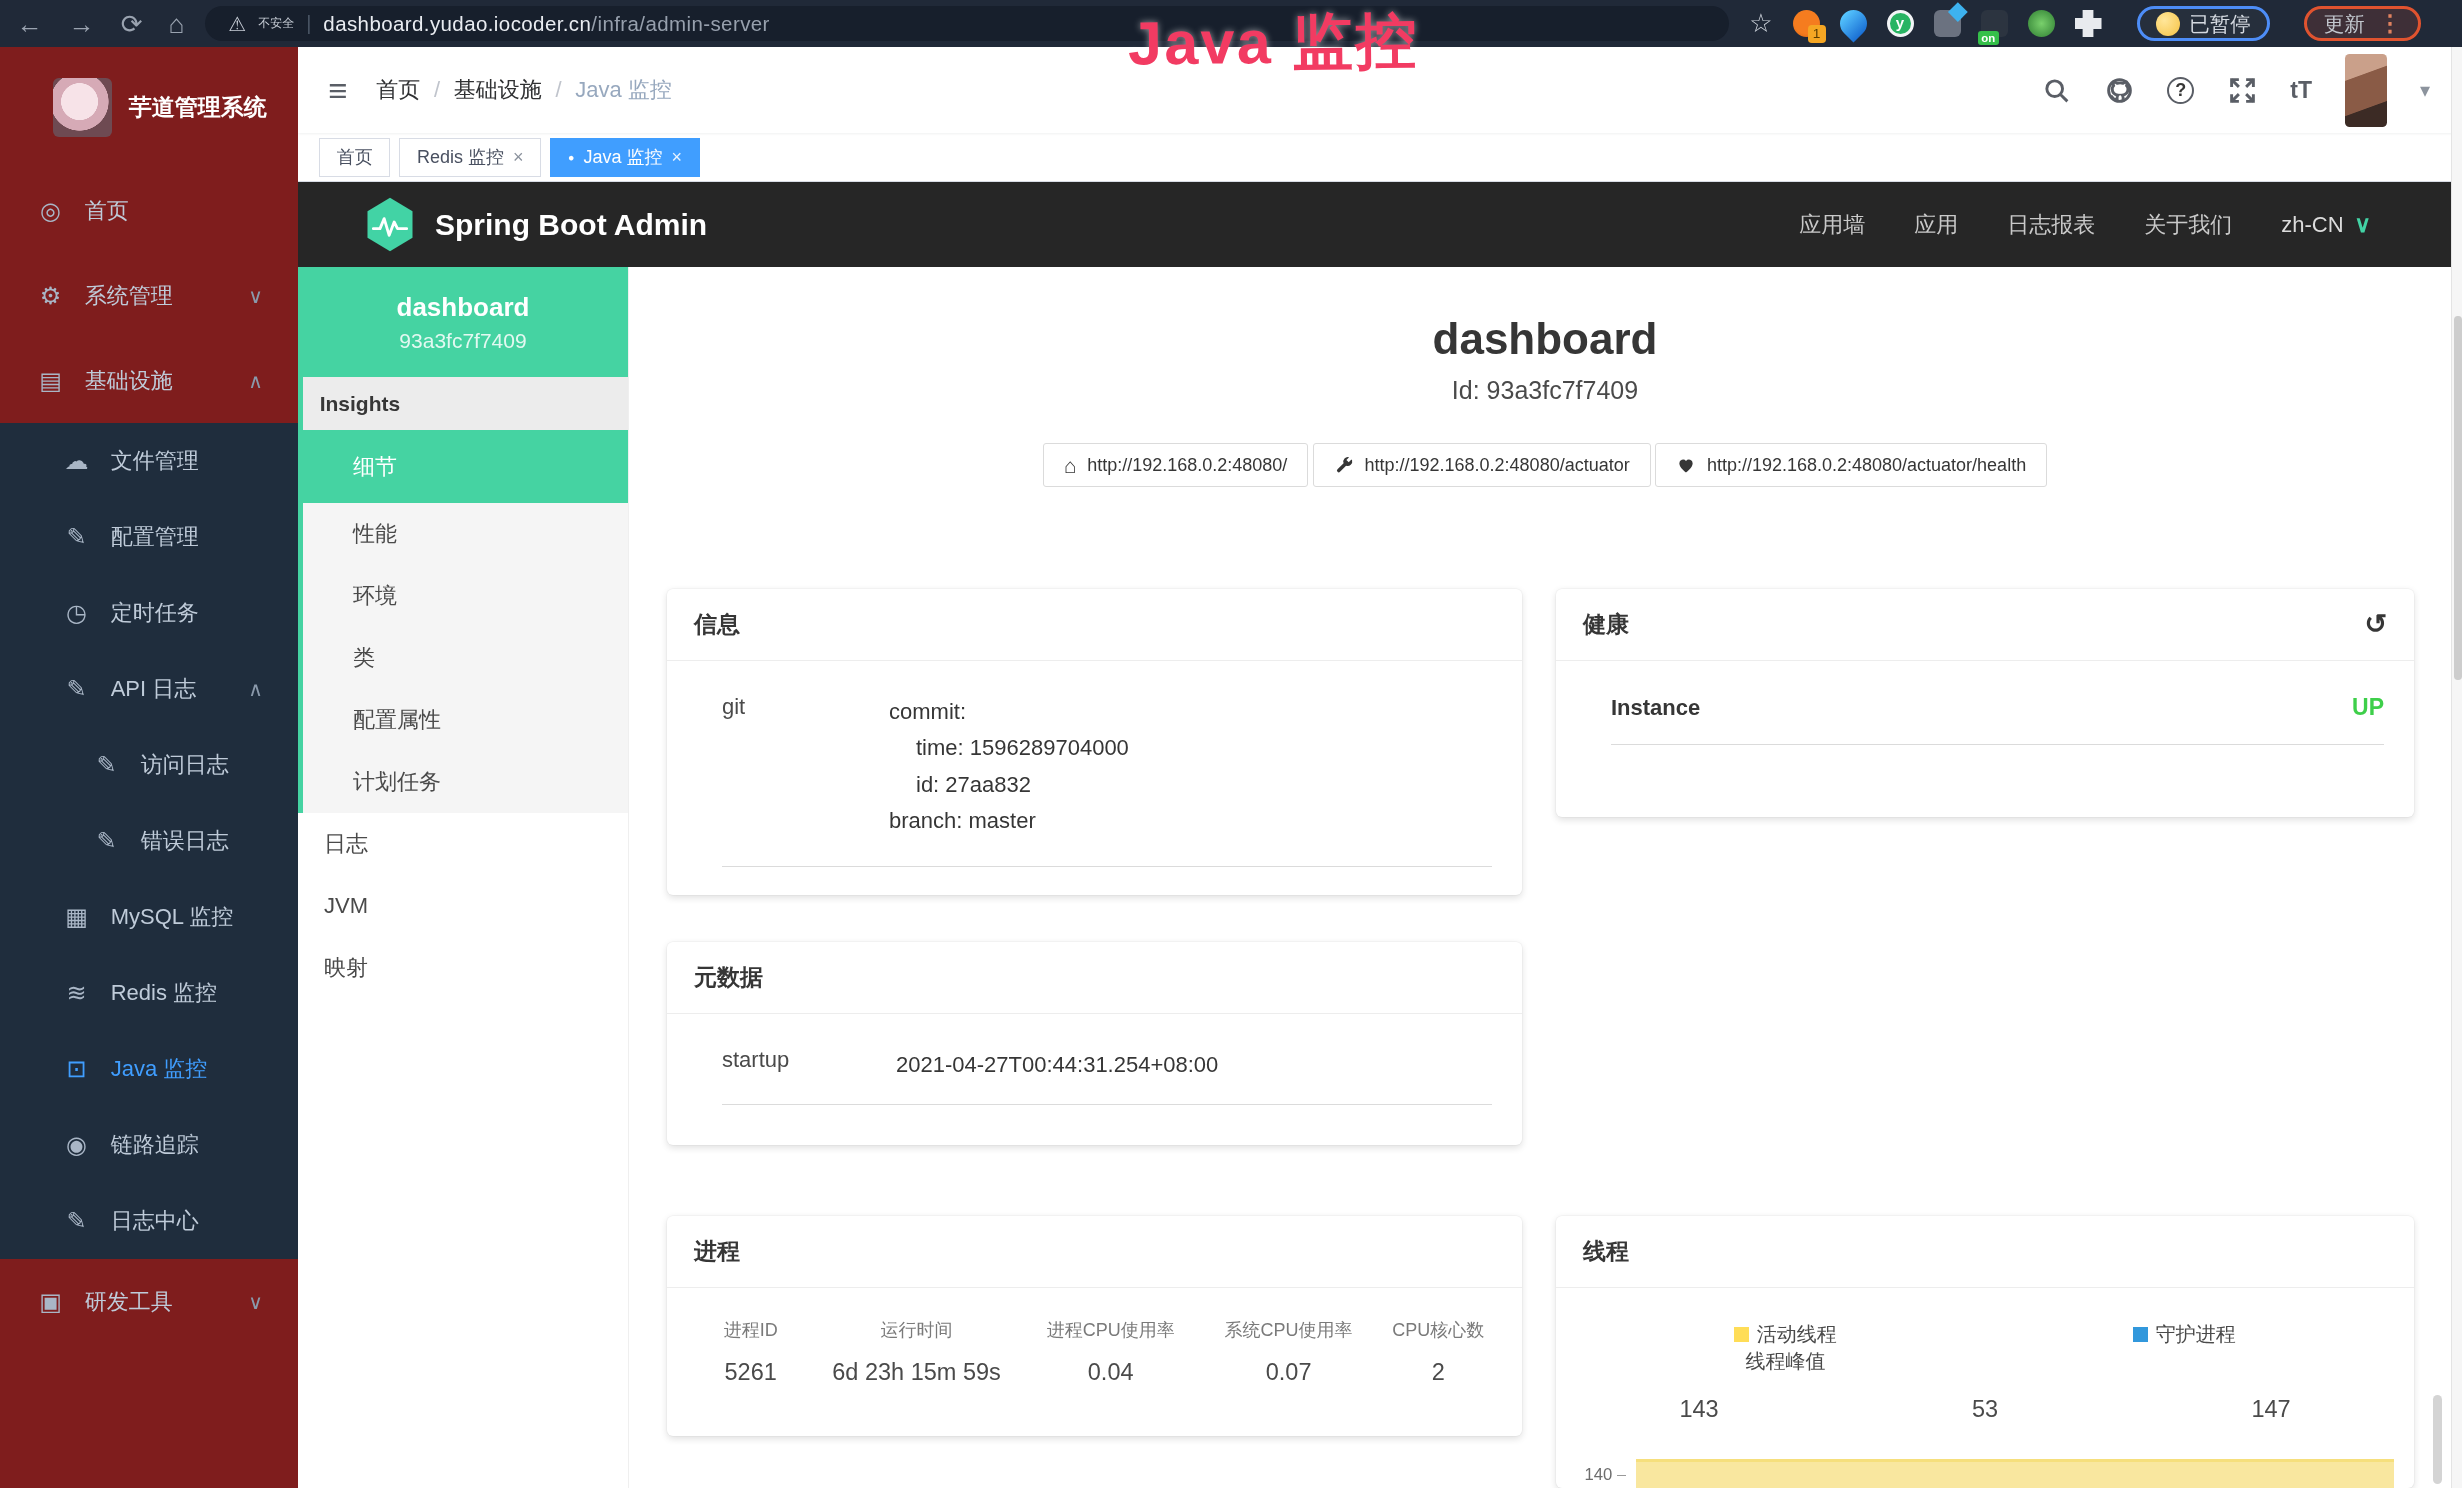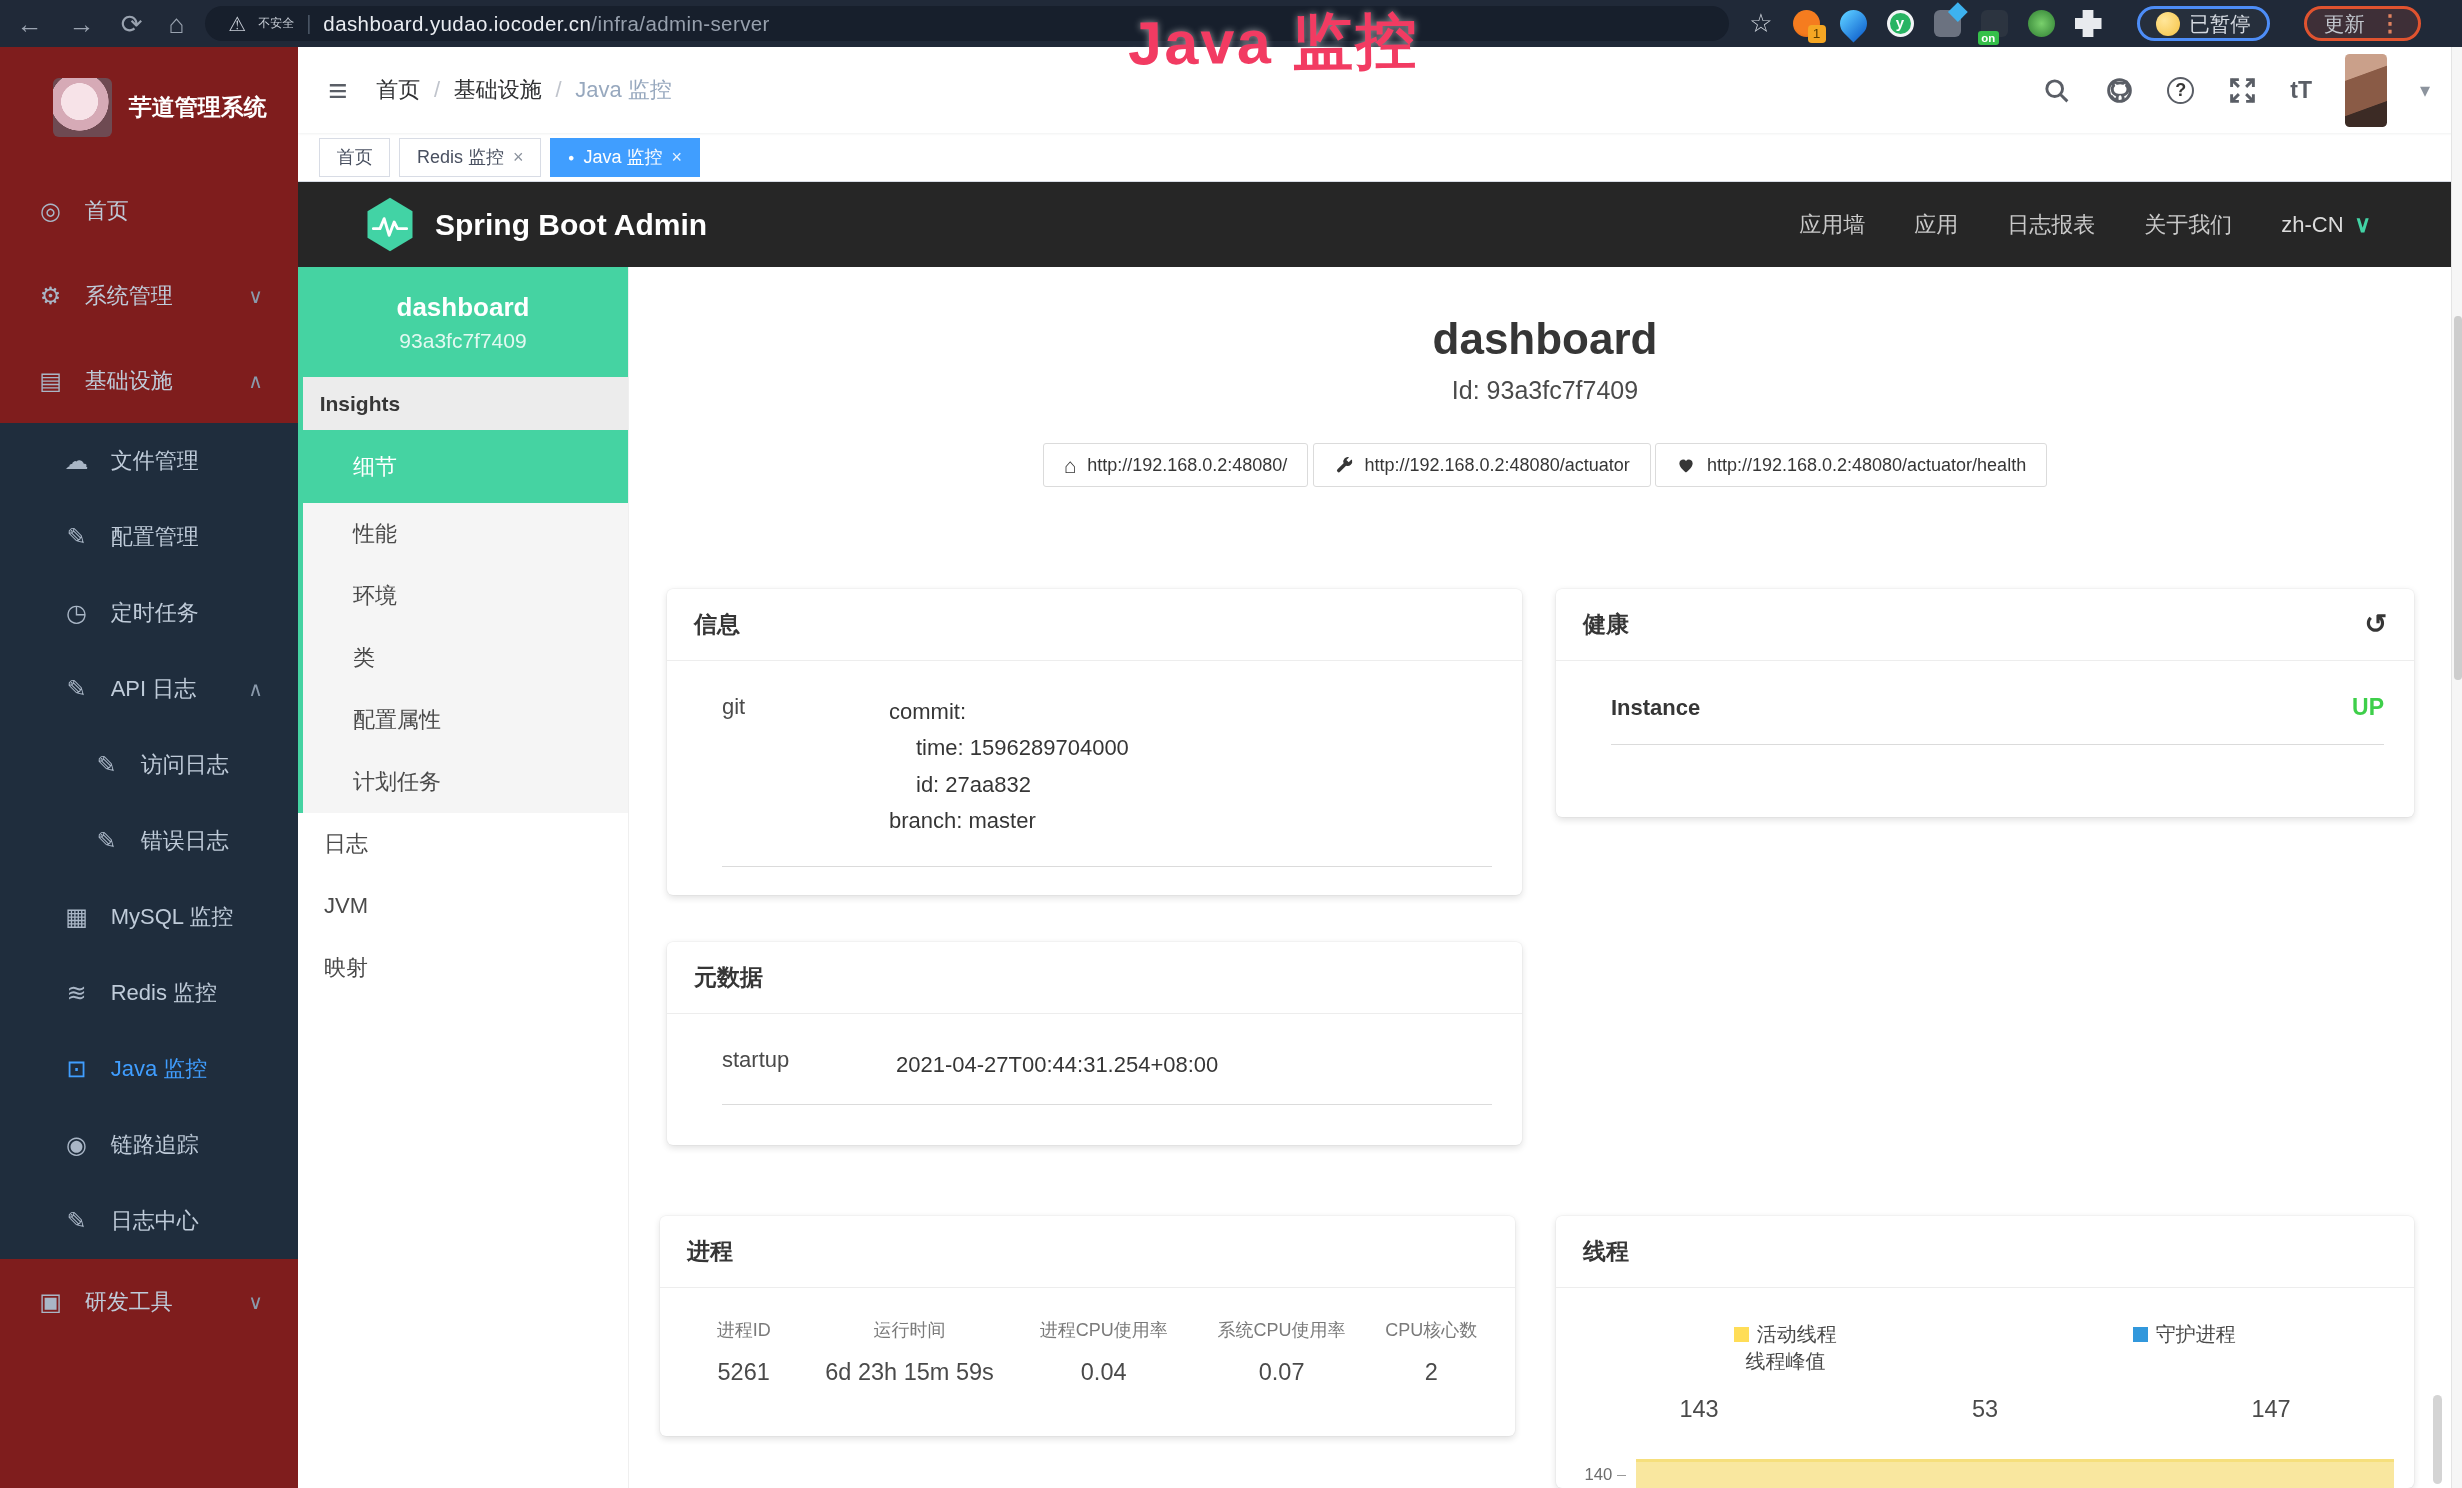--- a/index.html
+++ b/index.html
@@ -425,21 +425,21 @@
   <div class="card" style="left:39px; top:675px; width:855px; height:203px;">
     <div class="card-head">元数据</div>
     <div class="kv-row">
       <div class="kv-inner" style="padding-bottom:21px;">
         <div class="kv-label" style="width:174px;">startup</div>
         <div class="kv-val">2021-04-27T00:44:31.254+08:00</div>
       </div>
     </div>
   </div>
 
-  <div class="card" style="left:32px; top:949px; width:855px; height:220px;">
+  <div class="card" style="left:39px; top:949px; width:855px; height:220px;">
     <div class="card-head">进程</div>
     <div class="proc-table">
       <div class="proc-heads">
         <span>进程ID</span>
         <span>运行时间</span>
         <span>进程CPU使用率</span>
         <span>系统CPU使用率</span>
         <span>CPU核心数</span>
       </div>
       <div class="proc-vals">

